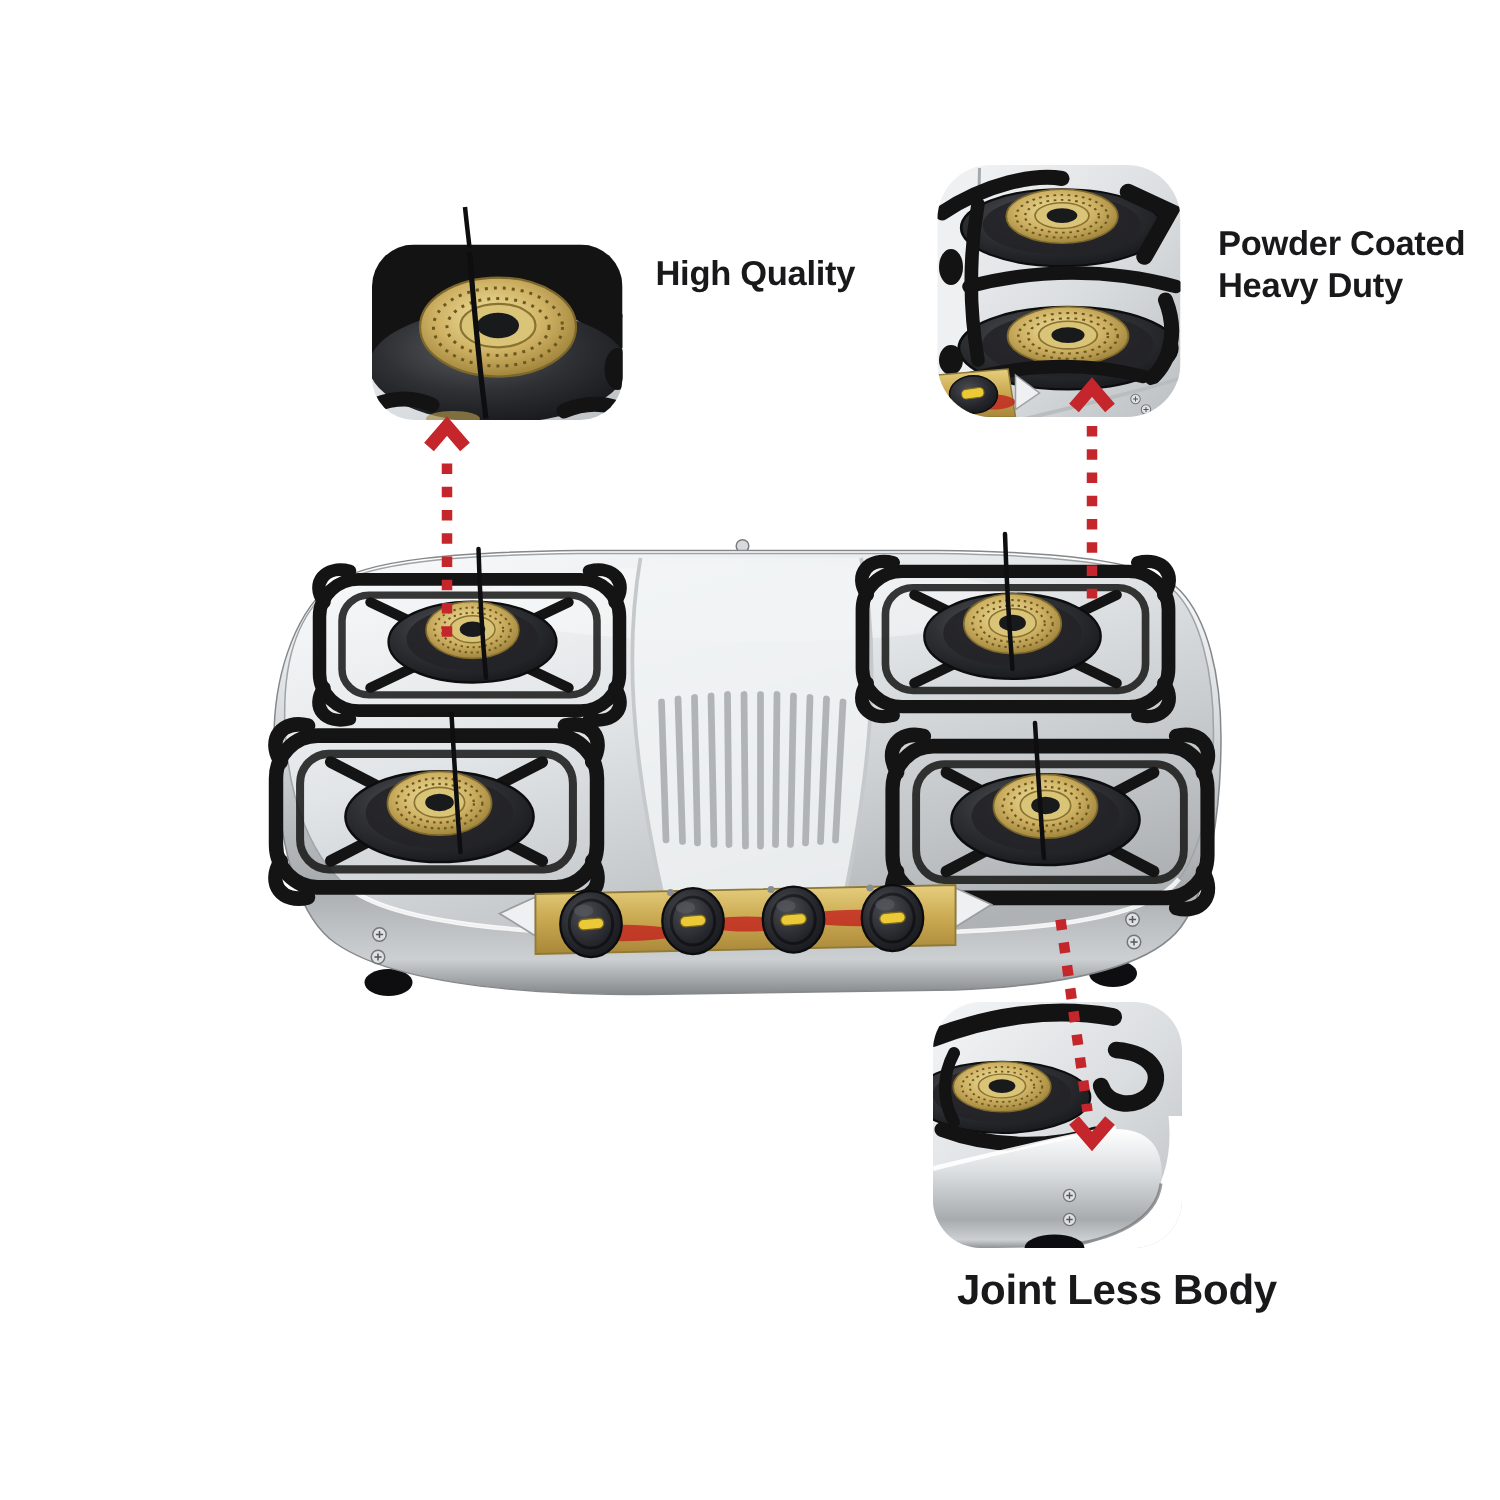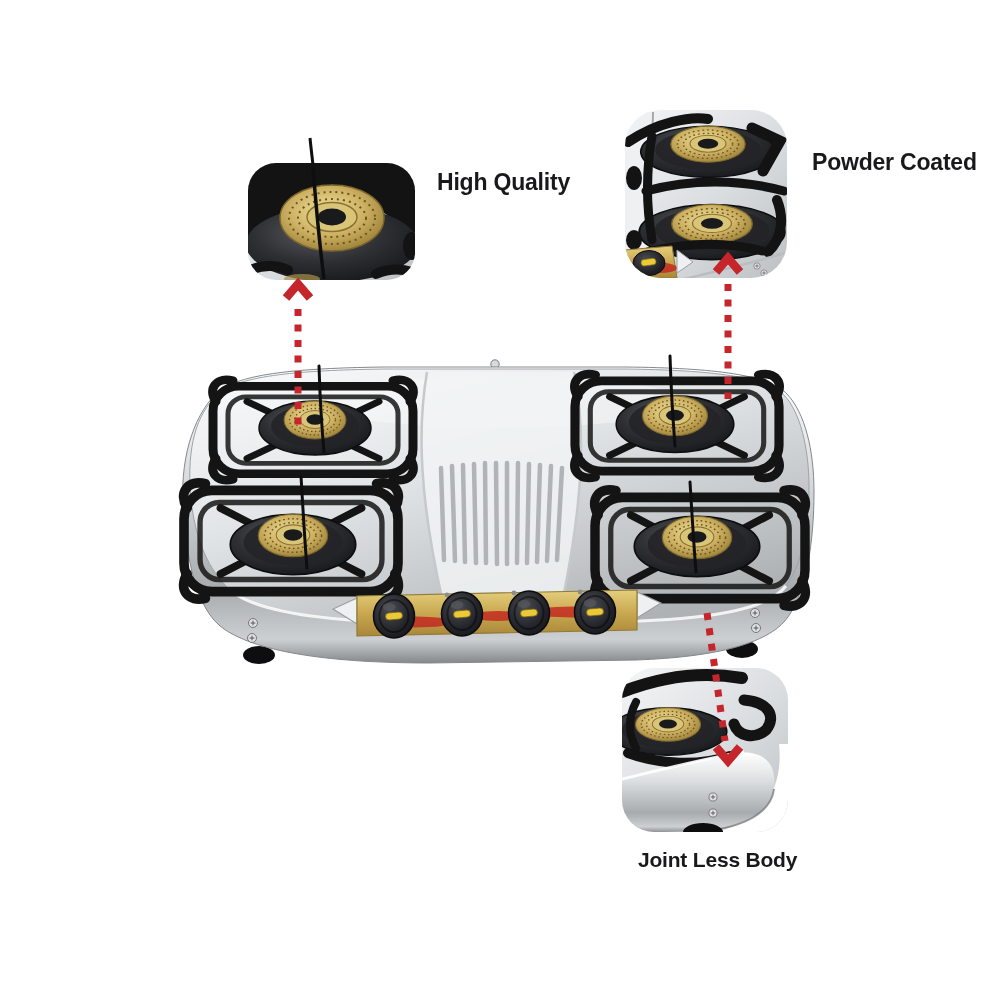--- a/index.html
+++ b/index.html
@@ -7,21 +7,21 @@
     position:relative;width:1000px;height:1000px;background:#ffffff;overflow:hidden;
     font-family:"Liberation Sans", sans-serif;
   }
   .stage svg{position:absolute;left:0;top:0;}
   .callout{
     position:absolute;color:#19191b;font-weight:700;font-size:23px;line-height:28px;
     letter-spacing:-0.2px;white-space:nowrap;
   }
   .callout-tl{left:437px;top:168px;}
   .callout-tr{left:812px;top:148px;}
-  .callout-br{left:638px;top:846px;font-size:21px;}
+  .callout-br{left:638px;top:846px;font-size:28px;}
 </style>
 </head>
 <body>
 
 <div class="stage">
 
 <svg width="1000" height="1000" viewBox="0 0 1000 1000">
   <defs>
     <linearGradient id="gTop" x1="0" y1="0" x2="0.7" y2="1">
       <stop offset="0" stop-color="#fafbfc"></stop>
@@ -275,19 +275,20 @@
     </g>
   </g>
 </svg>
 
 <div class="callout callout-tl">
   <div>High Quality</div>
 </div>
 
 <div class="callout callout-tr">
   <div>Powder Coated</div>
+  <div>Heavy Duty</div>
 </div>
 
 <div class="callout callout-br">
   <div>Joint Less Body</div>
 </div>
 
 </div>
 
 </body></html>

